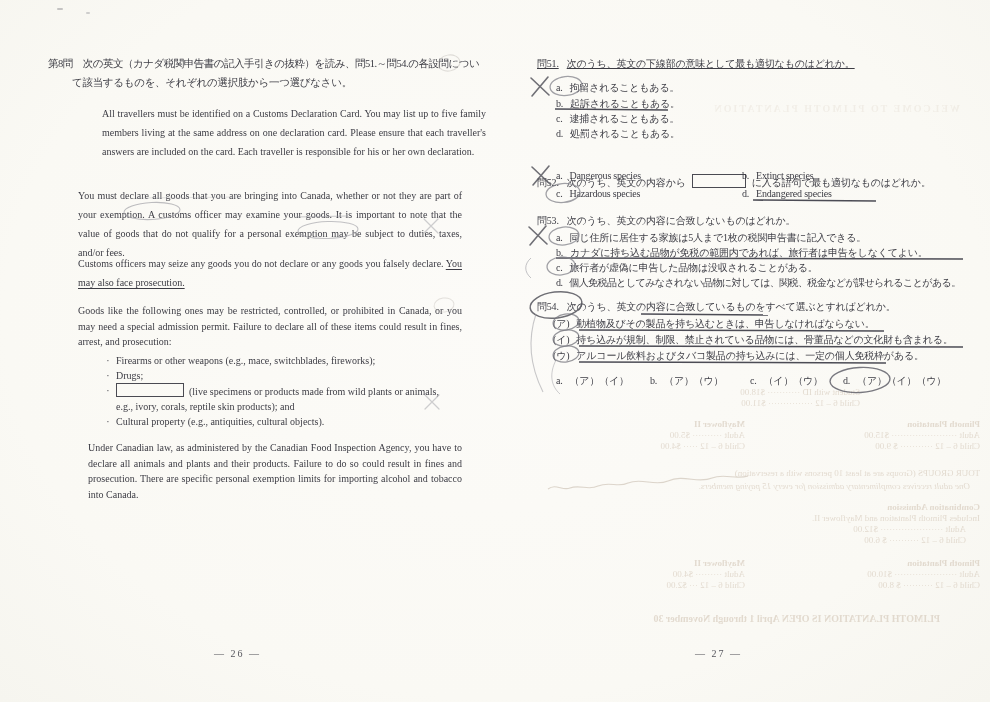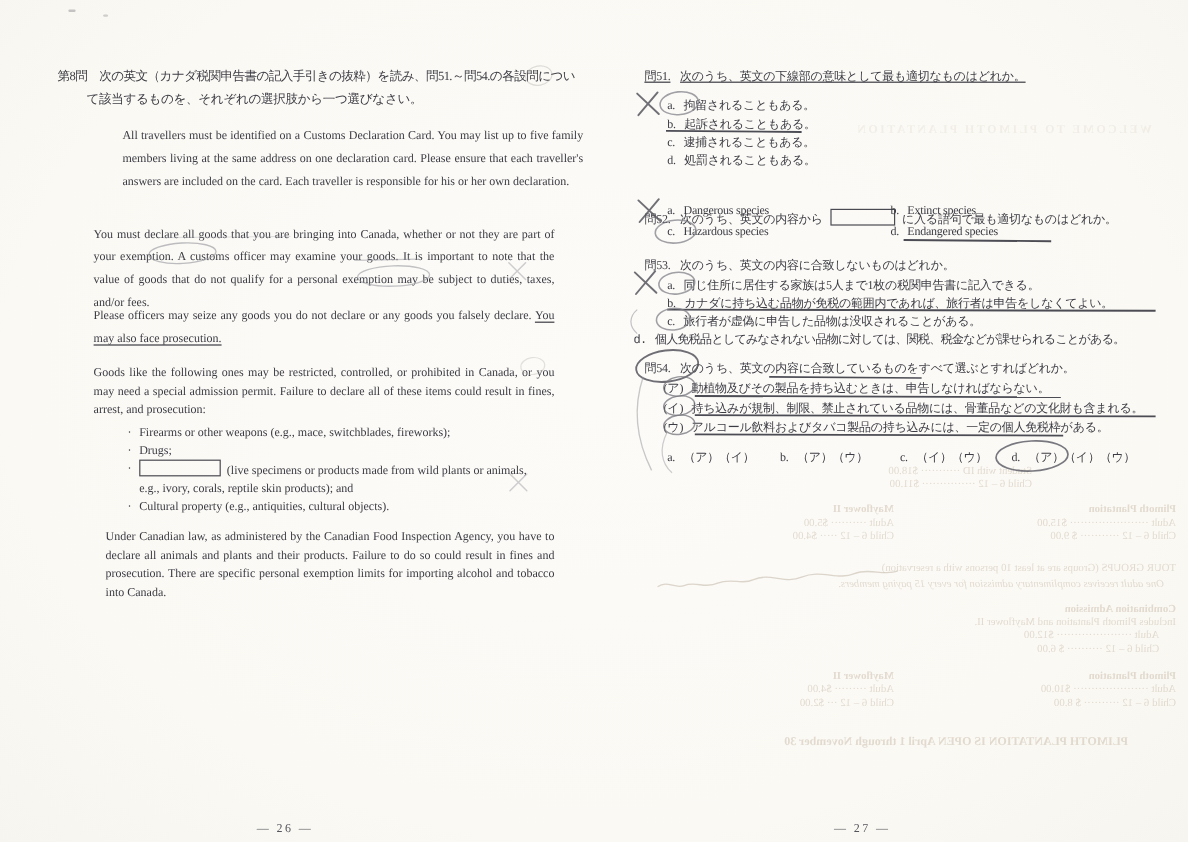--- a/index.html
+++ b/index.html
@@ -16,21 +16,21 @@
   .bullet{display:flex;font-size:10px;line-height:15px;color:#3c3c44;}
   .dot{width:16px;text-align:center;flex:none;}
   .btxt{flex:1;text-align:left;}
   .blank-box{display:inline-block;width:66px;height:12px;border:1px solid #4a4a52;
              vertical-align:-2px;background:transparent;margin-right:5px;}
   .qbox{display:inline-block;width:52px;height:12px;border:1px solid #4a4a52;
         vertical-align:-2px;margin:0 6px;}
   .qlabel{margin-right:8px;}
   .opt{position:absolute;font-size:10px;letter-spacing:-0.2px;white-space:nowrap;color:#3c3c44;}
   .opt .letter{margin-right:7px;}
-  .pagenum{position:absolute;font-size:10px;color:#55555c;letter-spacing:2px;margin-top:37px;}
+  .pagenum{position:absolute;font-size:10px;color:#55555c;letter-spacing:2px;}
   .bleed{position:absolute;transform:scaleX(-1);color:#c6b5a2;
          font-size:9px;line-height:9px;white-space:nowrap;}
   .bleed .row{display:flex;}
   .bleed .c1{width:235px;}
   .bleed .c2{flex:1;}
   .marks{position:absolute;left:0;top:0;pointer-events:none;}
   .speck{position:absolute;background:#8f8f94;border-radius:2px;}
 </style>
 </head>
 <body>
@@ -42,21 +42,21 @@
 
   <div>
 
     <div class="abs jp" style="left:48px;top:57px;font-size:10.5px;letter-spacing:-0.5px;">第8問　次の英文（カナダ税関申告書の記入手引きの抜粋）を読み、問51.～問54.の各設問につい</div>
     <div class="abs jp" style="left:72px;top:76px;font-size:10.5px;letter-spacing:-0.3px;">て該当するものを、それぞれの選択肢から一つ選びなさい。</div>
 
     <div class="para" style="left:66px;top:104px;margin-left:36px;">All travellers must be identified on a Customs Declaration Card.  You may list up to five family members living at the same address on one declaration card.  Please ensure that each traveller's answers are included on the card.  Each traveller is responsible for his or her own declaration.</div>
 
     <div class="para" style="left:78px;top:186px;">You must declare all goods that you are bringing into Canada, whether or not they are part of your exemption.  A customs officer may examine your goods.  It is important to note that the value of goods that do not qualify for a personal exemption may be subject to duties, taxes, and/or fees.</div>
 
-    <div class="para" style="left:78px;top:254px;"><span>Please officers may seize any goods you do not declare or any goods you falsely declare. </span><span class="printed-u">You may also face prosecution.</span></div>
+    <div class="para" style="left:78px;top:254px;"><span>Customs officers may seize any goods you do not declare or any goods you falsely declare. </span><span class="printed-u">You may also face prosecution.</span></div>
 
     <div class="para tightpara" style="left:78px;top:303px;">Goods like the following ones may be restricted, controlled, or prohibited in Canada, or you may need a special admission permit.  Failure to declare all of these items could result in fines, arrest, and prosecution:</div>
 
     <div class="abs" style="left:100px;top:353px;width:354px;">
       <div class="bullet">
           <span class="dot">·</span>
           <span class="btxt">Firearms or other weapons (e.g., mace, switchblades, fireworks);</span>
         </div>
       <div class="bullet">
           <span class="dot">·</span>
@@ -90,21 +90,21 @@
     <div class="abs jp" style="left:537px;top:150px;margin-top:24px;"><span class="qlabel">問52.</span><span>次のうち、英文の内容から</span><span class="qbox"></span><span>に入る語句で最も適切なものはどれか。</span></div>
     <div class="opt" style="left:556px;top:170px;"><span class="letter">a.</span><span>Dangerous species</span></div>
     <div class="opt" style="left:742px;top:170px;"><span class="letter">b.</span><span>Extinct species</span></div>
     <div class="opt" style="left:556px;top:188px;"><span class="letter">c.</span><span>Hazardous species</span></div>
     <div class="opt" style="left:742px;top:188px;"><span class="letter">d.</span><span>Endangered species</span></div>
 
     <div class="abs jp" style="left:537px;top:214px;"><span class="qlabel">問53.</span><span>次のうち、英文の内容に合致しないものはどれか。</span></div>
     <div class="opt" style="left:556px;top:231px;"><span class="letter">a.</span><span>同じ住所に居住する家族は5人まで1枚の税関申告書に記入できる。</span></div>
     <div class="opt" style="left:556px;top:246px;"><span class="letter">b.</span><span>カナダに持ち込む品物が免税の範囲内であれば、旅行者は申告をしなくてよい。</span></div>
     <div class="opt" style="left:556px;top:261px;"><span class="letter">c.</span><span>旅行者が虚偽に申告した品物は没収されることがある。</span></div>
-    <div class="opt" style="left:528px;top:276px;letter-spacing:-0.6px;font-family:Liberation Mono, monospace;"><span class="letter">d.</span><span>個人免税品としてみなされない品物に対しては、関税、税金などが課せられることがある。</span></div>
+    <div class="opt" style="left:556px;top:276px;letter-spacing:-0.6px;"><span class="letter">d.</span><span>個人免税品としてみなされない品物に対しては、関税、税金などが課せられることがある。</span></div>
 
     <div class="abs jp" style="left:537px;top:300px;"><span class="qlabel">問54.</span><span>次のうち、英文の内容に</span><span>合致しているものをすべて</span><span>選ぶとすればどれか。</span></div>
     <div class="opt" style="left:553px;top:317px;"><span class="letter">(ア)</span><span>動植物及びその製品を持ち込むときは、申告しなければならない。</span></div>
     <div class="opt" style="left:553px;top:333px;"><span class="letter">(イ)</span><span>持ち込みが規制、制限、禁止されている品物には、骨董品などの文化財も含まれる。</span></div>
     <div class="opt" style="left:553px;top:349px;"><span class="letter">(ウ)</span><span>アルコール飲料およびタバコ製品の持ち込みには、一定の個人免税枠がある。</span></div>
     <div class="opt" style="left:556px;top:374px;"><span class="letter">a.</span><span>（ア）（イ）</span></div>
     <div class="opt" style="left:650px;top:374px;"><span class="letter">b.</span><span>（ア）（ウ）</span></div>
     <div class="opt" style="left:750px;top:374px;"><span class="letter">c.</span><span>（イ）（ウ）</span></div>
     <div class="opt" style="left:843px;top:374px;"><span class="letter">d.</span><span>（ア）（イ）（ウ）</span></div>
 

